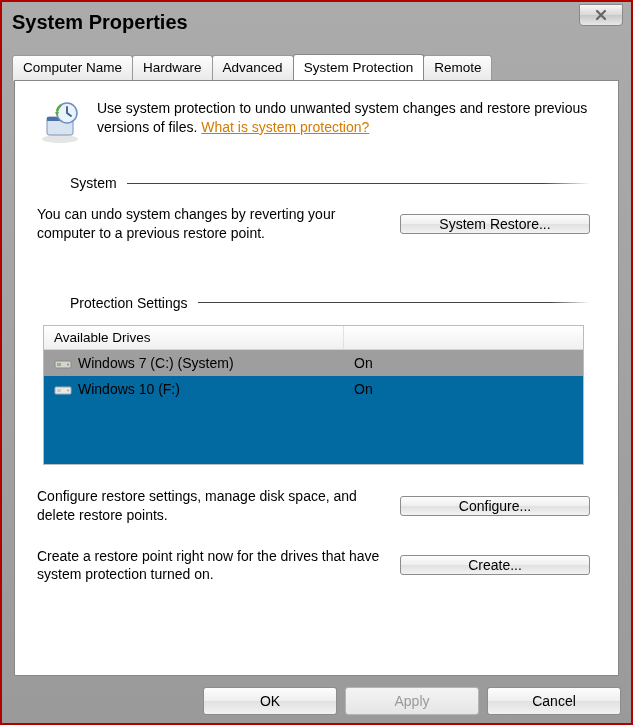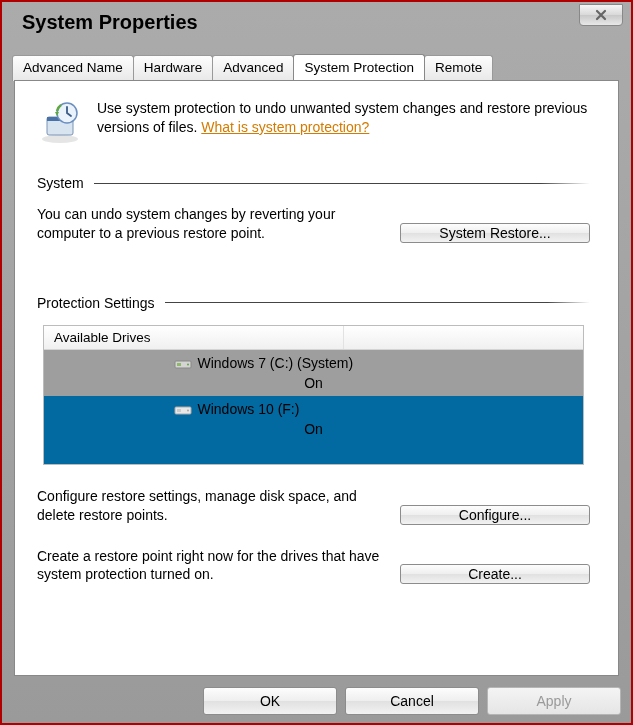--- a/index.html
+++ b/index.html
@@ -16,21 +16,21 @@
     width: 633px;
     height: 725px;
     background: linear-gradient(to bottom, #ababab 0%, #9a9a9a 100%);
     border: 2px solid #b00000;
     position: relative;
   }
   .titlebar {
     height: 40px;
     display: flex;
     align-items: center;
-    padding: 0 20px;
+    padding: 0 10px;
     position: relative;
   }
   .titlebar .title {
     font-size: 20px;
     font-weight: bold;
     color: #000;
   }
   .close-btn {
     position: absolute;
     right: 8px;
@@ -106,29 +106,30 @@
   }
   .section-header {
     display: flex;
     align-items: center;
     gap: 10px;
     margin-bottom: 14px;
   }
   .section-header .label {
     font-size: 14px;
     color: #000;
+    margin-left: 33px;
   }
   .section-header .line {
     flex: 1;
     height: 1px;
     background: linear-gradient(to right, #444 0%, #444 90%, transparent 100%);
   }
   .row {
     display: flex;
-    align-items: flex-end;
+    align-items: center;
     gap: 18px;
     margin-bottom: 10px;
   }
   .row .desc {
     flex: 1;
     font-size: 14px;
     line-height: 1.35;
   }
   .win-btn {
     width: 190px;
@@ -156,21 +157,20 @@
   }
   .drives-header .col {
     padding: 4px 10px;
     border-right: 1px solid #e2e2e2;
   }
   .drives-row {
     display: flex;
     font-size: 14px;
     padding: 3px 0;
     align-items: center;
-    flex-direction: column;
   }
   .drives-row.selected { background: #9e9e9e; color: #000; }
   .drives-row .col { padding: 2px 10px; display:flex; align-items:center; gap:6px;}
   .col.c1 { width: 300px; }
   .col.c2 { flex: 1; }
   .drive-icon {
     width: 18px; height: 14px;
     display: inline-block;
   }
   .footer {
@@ -198,21 +198,21 @@
     <span class="title">System Properties</span>
     <div class="close-btn">
       <svg viewBox="0 0 12 12">
         <path d="M2 2 L10 10 M10 2 L2 10" stroke="#666" stroke-width="2.2" stroke-linecap="round" fill="none"></path>
       </svg>
     </div>
   </div>
 
   <div class="tabs-area">
     <div class="tabs">
-      <div class="tab">Advanced Name</div>
+      <div class="tab">Computer Name</div>
       <div class="tab">Hardware</div>
       <div class="tab">Advanced</div>
       <div class="tab active">System Protection</div>
       <div class="tab">Remote</div>
     </div>
 
     <div class="panel">
 
       <div class="intro">
         <div class="shield-icon">
@@ -290,17 +290,17 @@
       <div class="row">
         <div class="desc">Create a restore point right now for the drives that have system protection turned on.</div>
         <button class="win-btn">Create...</button>
       </div>
 
     </div>
   </div>
 
   <div class="footer">
     <button class="win-btn">OK</button>
+    <button class="win-btn disabled">Apply</button>
     <button class="win-btn">Cancel</button>
-    <button class="win-btn disabled">Apply</button>
   </div>
 
 </div>
 
 </body></html>

